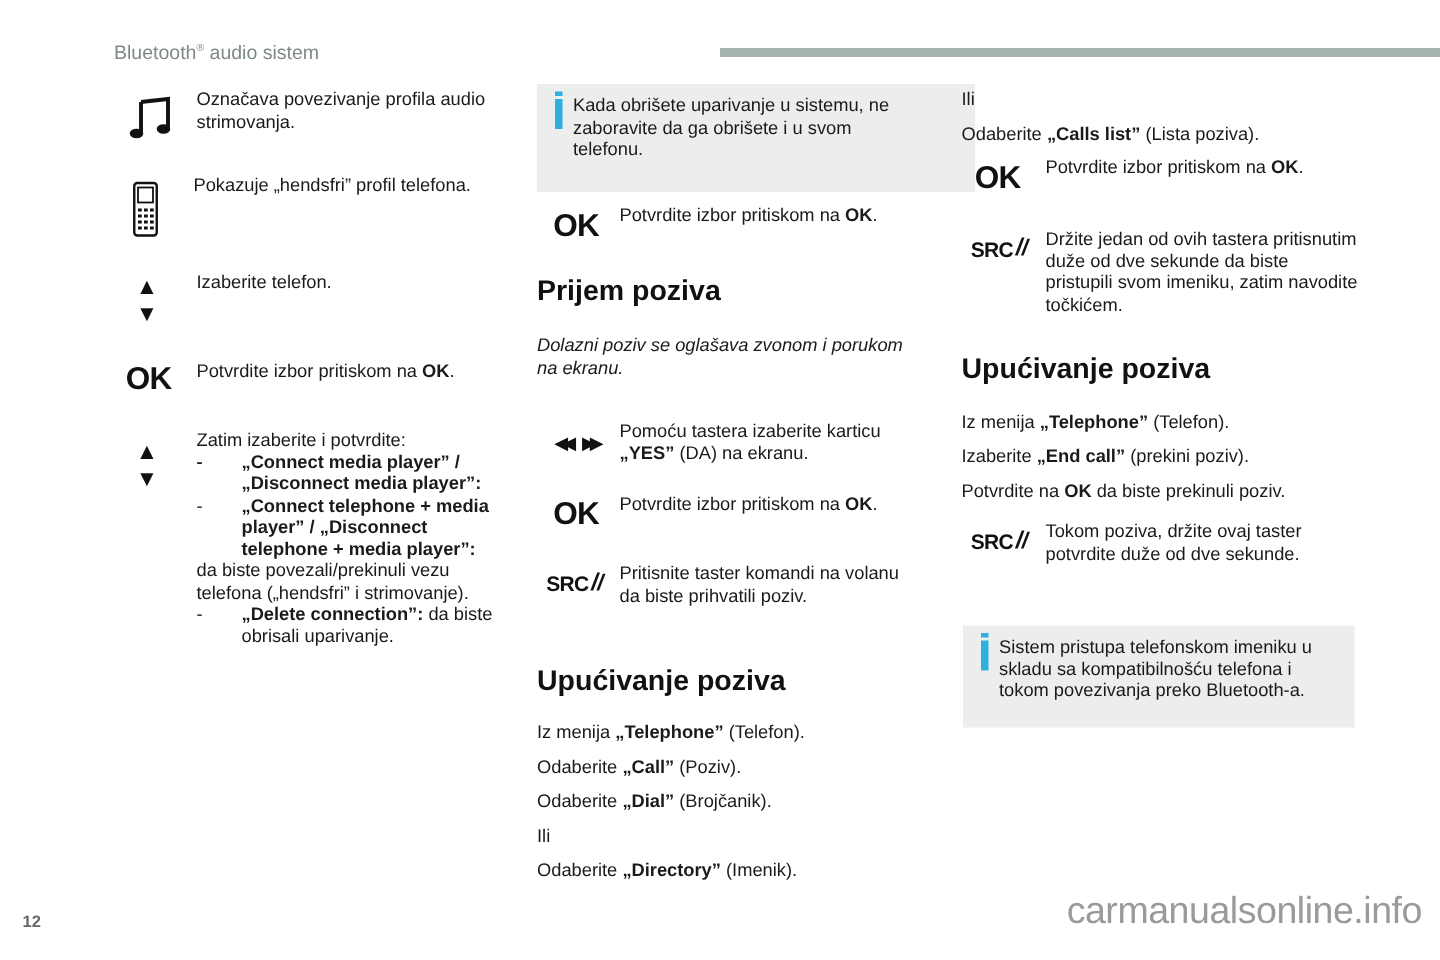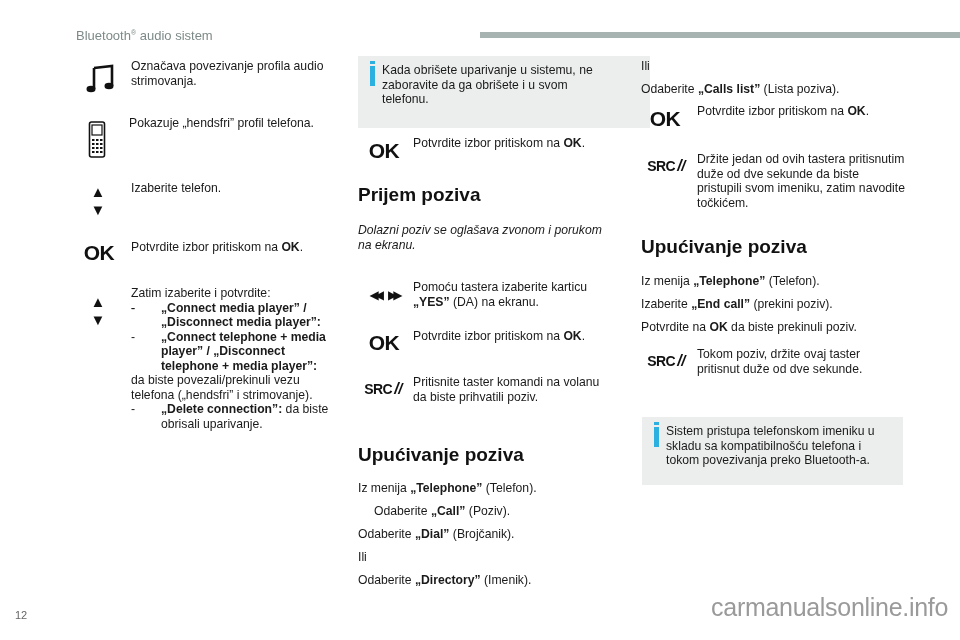--- a/index.html
+++ b/index.html
@@ -25,21 +25,21 @@
   .info { position:absolute; background:#eceeed; }
   .info-bar { position:absolute; left:12px; top:10px; width:5px; height:20px; background:#2bb0e0; }
   .info-bar:before { content:""; position:absolute; left:0; top:-5px; width:5px; height:3px; background:#2bb0e0; }
   .info-text { position:absolute; left:24px; top:7px; }
 
   .list { margin:0; padding:0; list-style:none; }
   .list li { position:relative; padding-left:0; }
   .dash { position:absolute; left:-42px; }
   .sub { padding-left:12px; display:block; }
 
-  .footer-num { left:15px; top:608px; font-size:11px; color:#666; }
+  .footer-num { left:15px; top:608px; font-size:11px; color:#666;font-weight:bold; }
   .footer-site { right:12px; top:600px; font-size:25px; color:#9a9a9a; letter-spacing:-0.3px; white-space:nowrap; }
 </style>
 </head>
 <body>
 
 <div class="abs hdr-title"><span>Bluetooth</span><sup>®</sup><span> audio sistem</span></div>
 <div class="abs hdr-bar"></div>
 
 <div class="icon" style="left:84px;top:62px;width:32px;height:34px;">
   <svg width="30" height="30" viewBox="0 0 30 30">
@@ -130,21 +130,21 @@
 
 <div class="icon src" style="left:358px;top:378px;width:50px;height:22px;">
     <span>SRC</span>
     <span class="slash">/</span>
     <span style="font-size:15px;font-style:italic;">/</span>
   </div>
 <div class="txt" style="left:413px;top:375px;width:200px;">Pritisnite taster komandi na volanu da biste prihvatili poziv.</div>
 
 <div class="txt h2" style="left:358px;top:448px;">Upućivanje poziva</div>
 <div class="txt" style="left:358px;top:481px;"><span>Iz menija </span><b>„Telephone”</b><span> (Telefon).</span></div>
-<div class="txt" style="left:358px;top:504px;margin-left:16px;"><span>Odaberite </span><b>„Call”</b><span> (Poziv).</span></div>
+<div class="txt" style="left:358px;top:504px;"><span>Odaberite </span><b>„Call”</b><span> (Poziv).</span></div>
 <div class="txt" style="left:358px;top:527px;"><span>Odaberite </span><b>„Dial”</b><span> (Brojčanik).</span></div>
 <div class="txt" style="left:358px;top:550px;">Ili</div>
 <div class="txt" style="left:358px;top:573px;"><span>Odaberite </span><b>„Directory”</b><span> (Imenik).</span></div>
 
 <div class="txt" style="left:641px;top:59px;">Ili</div>
 <div class="txt" style="left:641px;top:82px;"><span>Odaberite </span><b>„Calls list”</b><span> (Lista poziva).</span></div>
 
 <div class="icon ok" style="left:648px;top:106px;width:34px;height:26px;">OK</div>
 <div class="txt" style="left:697px;top:104px;width:210px;"><span>Potvrdite izbor pritiskom na </span><b>OK</b><span>.</span></div>
 
@@ -158,21 +158,21 @@
 <div class="txt h2" style="left:641px;top:240px;">Upućivanje poziva</div>
 <div class="txt" style="left:641px;top:274px;"><span>Iz menija </span><b>„Telephone”</b><span> (Telefon).</span></div>
 <div class="txt" style="left:641px;top:297px;"><span>Izaberite </span><b>„End call”</b><span> (prekini poziv).</span></div>
 <div class="txt" style="left:641px;top:320px;"><span>Potvrdite na </span><b>OK</b><span> da biste prekinuli poziv.</span></div>
 
 <div class="icon src" style="left:641px;top:350px;width:50px;height:22px;">
     <span>SRC</span>
     <span class="slash">/</span>
     <span style="font-size:15px;font-style:italic;">/</span>
   </div>
-<div class="txt" style="left:697px;top:347px;width:200px;">Tokom poziv, držite ovaj taster pritisnut duže od dve sekunde.</div>
+<div class="txt" style="left:697px;top:347px;width:200px;">Tokom poziva, držite ovaj taster potvrdite duže od dve sekunde.</div>
 
 <div class="info" style="left:642px;top:417px;width:261px;height:68px;">
   <div class="info-bar"></div>
   <div class="info-text" style="width:230px;">Sistem pristupa telefonskom imeniku u skladu sa kompatibilnošću telefona i tokom povezivanja preko Bluetooth-a.</div>
 </div>
 
 <div class="abs footer-num">12</div>
 <div class="abs footer-site">carmanualsonline.info</div>
 
 </body></html>

